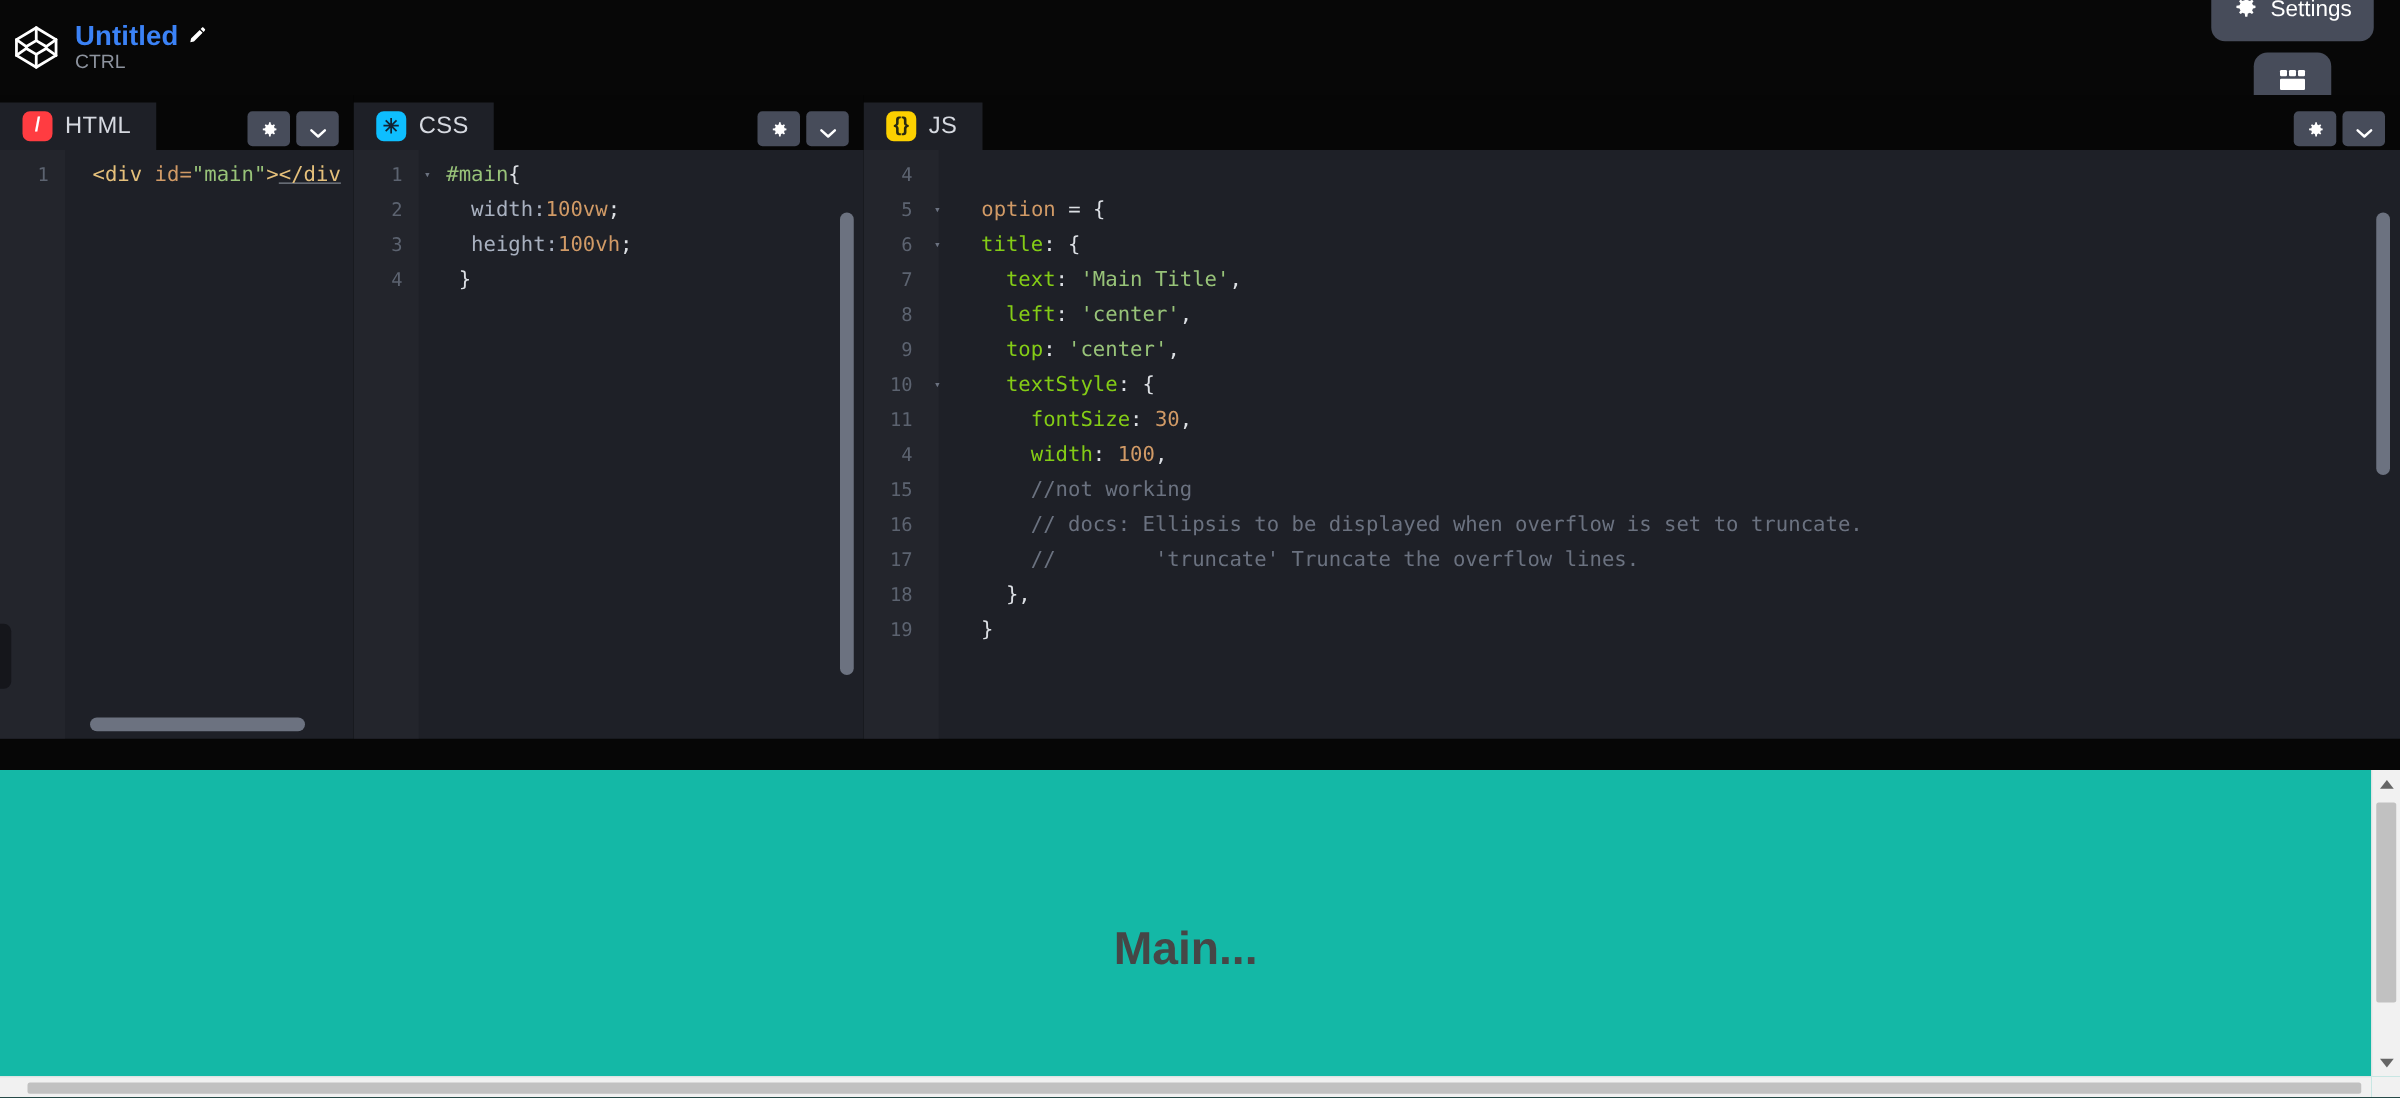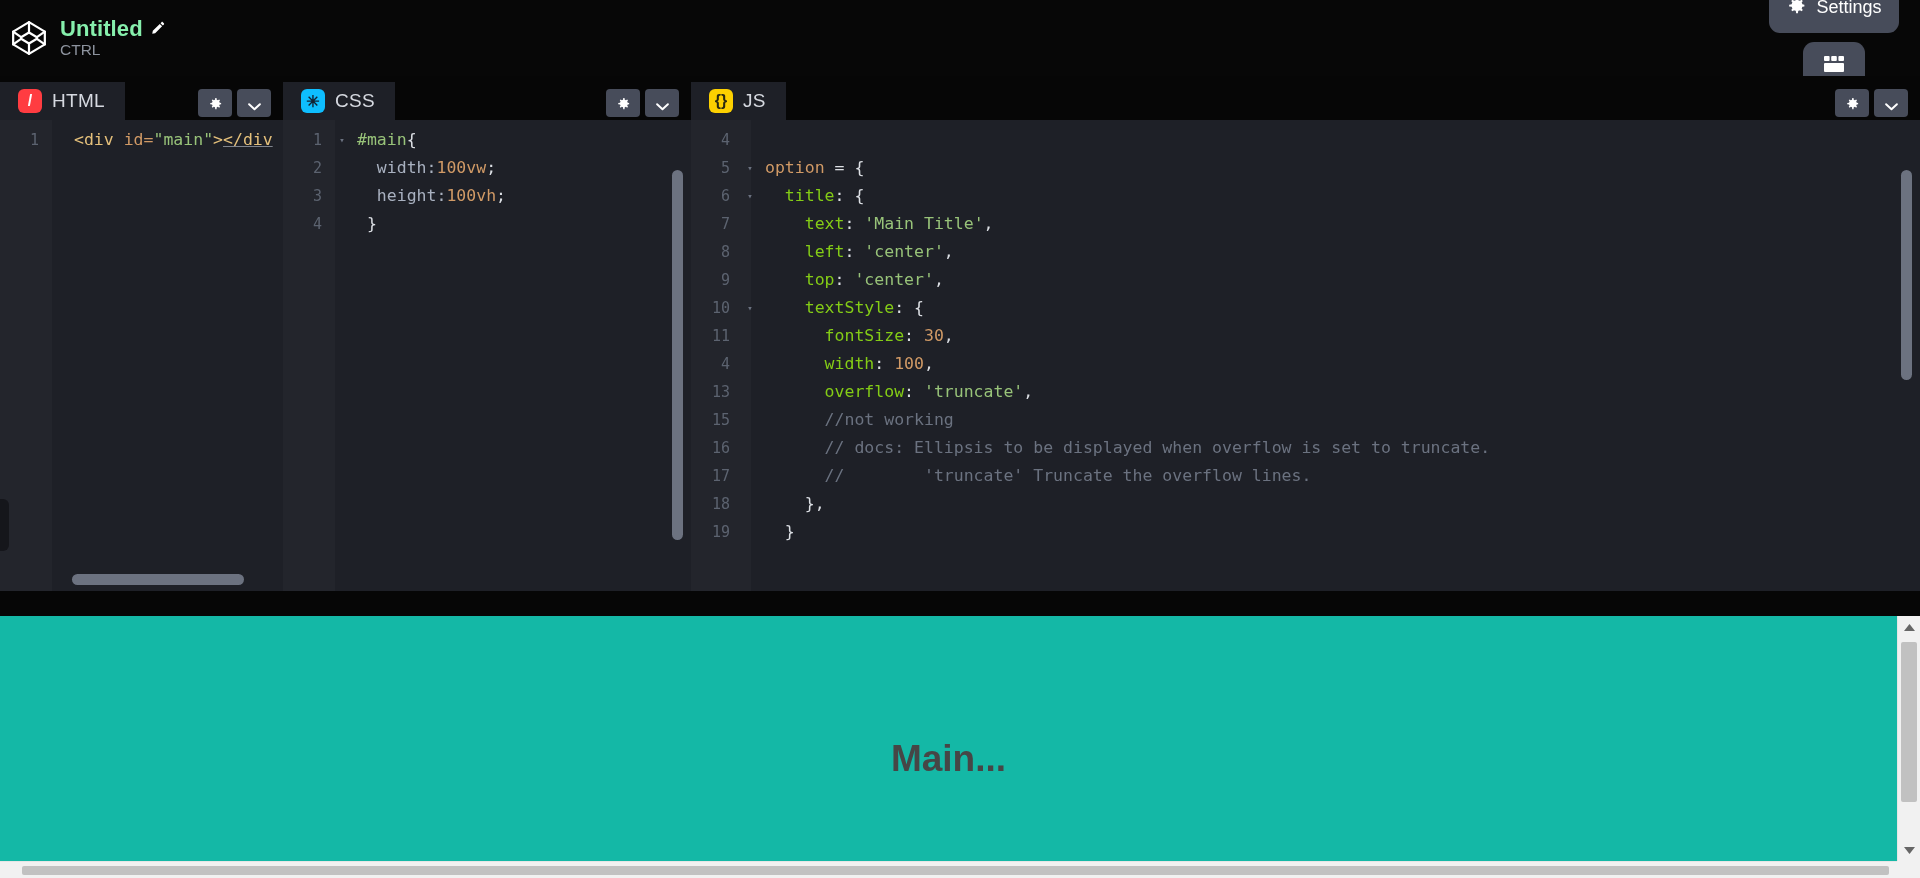--- a/index.html
+++ b/index.html
@@ -18,21 +18,21 @@
     background: #070707;
     display: flex; align-items: center;
     flex: 0 0 76px;
     position: relative;
   }
   .brand { display: flex; align-items: center; padding-left: 10px; }
   .logo-cube { width: 38px; height: 38px; flex: 0 0 38px; }
   .brand-text { margin-left: 12px; line-height: 1.05; }
   .pen-title-row { display: flex; align-items: center; gap: 7px; }
   .pen-title {
-    color: #86efac; font-size: 22px; font-weight: bold;
+    color: #3b82f6; font-size: 22px; font-weight: bold;
     letter-spacing: .1px;
   }
   .pen-pencil { width: 15px; height: 15px; display: block; }
   .pen-sub {
     color: #8d939e; font-size: 15.5px; margin-top: 2px; font-weight: normal;
   }
 
   .top-actions {
     margin-left: auto; display: flex; align-items: center;
     gap: 9px; padding-right: 12px; flex-direction: column;
@@ -124,21 +124,21 @@
   }
   .ctext { padding-left: 8px; }
 
   
   .t-tag   { color: #e5c07b; }
   .t-attr  { color: #d19a66; }
   .t-str   { color: #98c379; }
   .t-sel   { color: #98c379; }
   .t-prop  { color: #a9b1c0; }
   .t-num   { color: #d19a66; }
-  .t-var   { color: #d19a66; }
+  .t-var   { color: #d19a66; margin-left: 20px; }
   .t-com   { color: #6b7280; }
   .t-white { color: #dcdfe4; }
   .t-kvk   { color: #84cc16; }
   .underline-err { text-decoration: underline; text-decoration-color:#7f848e; }
 
   
   .vscroll {
     position: absolute; top: 50px; width: 11px; border-radius: 6px;
     background: #6c7280;
   }
@@ -413,21 +413,20 @@
       <div class="code-inner">
           <div class="crow"><span class="ln">4</span><span class="fold"></span><span class="ctext"></span></div>
           <div class="crow"><span class="ln">5</span><span class="fold">▾</span><span class="ctext"><span class="t-var">option</span><span class="t-white"> = {</span></span></div>
           <div class="crow"><span class="ln">6</span><span class="fold">▾</span><span class="ctext"><span class="t-kvk">  title</span><span class="t-white">: {</span></span></div>
           <div class="crow"><span class="ln">7</span><span class="fold"></span><span class="ctext"><span class="t-kvk">    text</span><span class="t-white">: </span><span class="t-str">'Main Title'</span><span class="t-white">,</span></span></div>
           <div class="crow"><span class="ln">8</span><span class="fold"></span><span class="ctext"><span class="t-kvk">    left</span><span class="t-white">: </span><span class="t-str">'center'</span><span class="t-white">,</span></span></div>
           <div class="crow"><span class="ln">9</span><span class="fold"></span><span class="ctext"><span class="t-kvk">    top</span><span class="t-white">: </span><span class="t-str">'center'</span><span class="t-white">,</span></span></div>
           <div class="crow"><span class="ln">10</span><span class="fold">▾</span><span class="ctext"><span class="t-kvk">    textStyle</span><span class="t-white">: {</span></span></div>
           <div class="crow"><span class="ln">11</span><span class="fold"></span><span class="ctext"><span class="t-kvk">      fontSize</span><span class="t-white">: </span><span class="t-num">30</span><span class="t-white">,</span></span></div>
           <div class="crow"><span class="ln">4</span><span class="fold"></span><span class="ctext"><span class="t-kvk">      width</span><span class="t-white">: </span><span class="t-num">100</span><span class="t-white">,</span></span></div>
-          <div class="crow"><span class="ln">13</span><span class="fold"></span><span class="ctext"><span class="t-kvk">      overflow</span><span class="t-white">: </span><span class="t-str">'truncate'</span><span class="t-white">,</span></span></div>
           <div class="crow"><span class="ln">15</span><span class="fold"></span><span class="ctext"><span class="t-com">      //not working</span></span></div>
           <div class="crow"><span class="ln">16</span><span class="fold"></span><span class="ctext"><span class="t-com">      // docs: Ellipsis to be displayed when overflow is set to truncate.</span></span></div>
           <div class="crow"><span class="ln">17</span><span class="fold"></span><span class="ctext"><span class="t-com">      //        'truncate' Truncate the overflow lines.</span></span></div>
           <div class="crow"><span class="ln">18</span><span class="fold"></span><span class="ctext"><span class="t-white">    },</span></span></div>
           <div class="crow"><span class="ln">19</span><span class="fold"></span><span class="ctext"><span class="t-white">  }</span></span></div>
         </div>
       <div class="vscroll" style="right:8px; height:210px;"></div>
     </div>
   </div>
 

